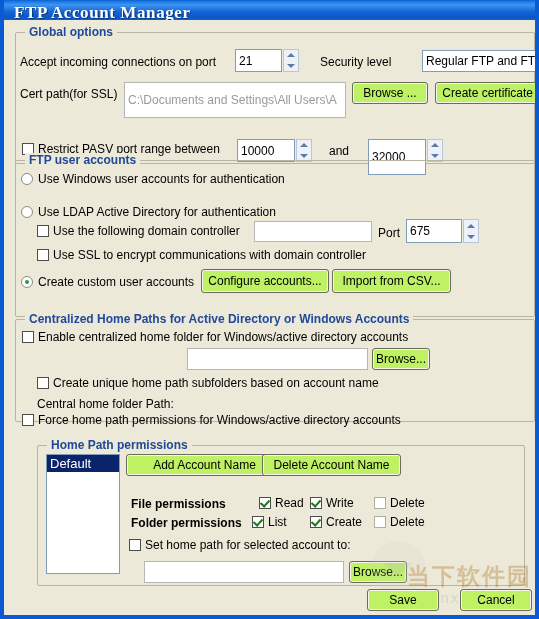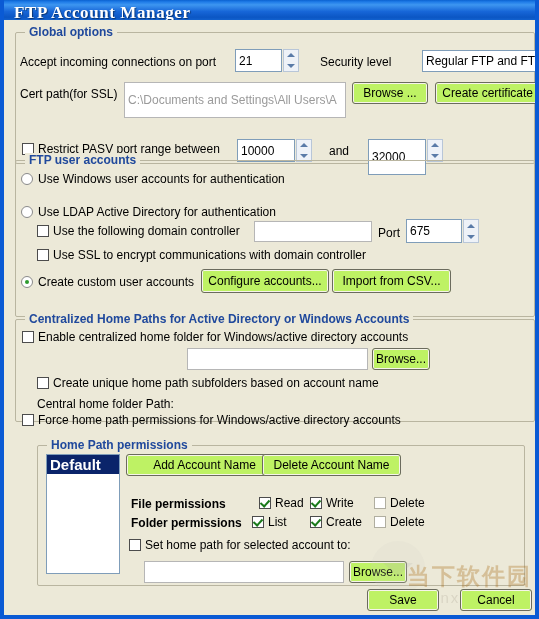--- a/index.html
+++ b/index.html
@@ -224,24 +224,24 @@
 
   
   .listbox {
     position: absolute;
     box-sizing: border-box;
     background: #ffffff;
     border: 1px solid #7f9db9;
     overflow: hidden;
   }
   .listitem {
-    font-size: 15px;
+    font-size: 13px;
     padding: 1px 3px;
     white-space: nowrap;
-    font-weight: bold;
+    font-weight: normal;
   }
   .listitem.sel {
     background: #0a246a;
     color: #ffffff;
   }
 
   
   .wm {
     position: absolute;
     pointer-events: none;

